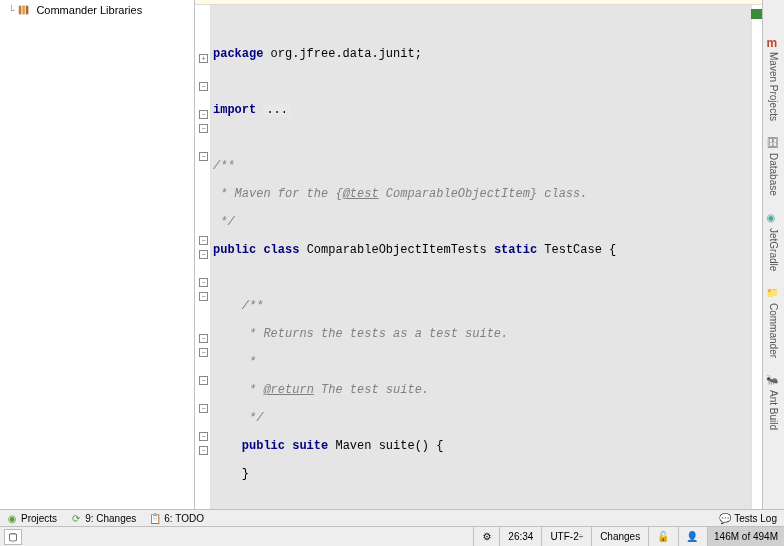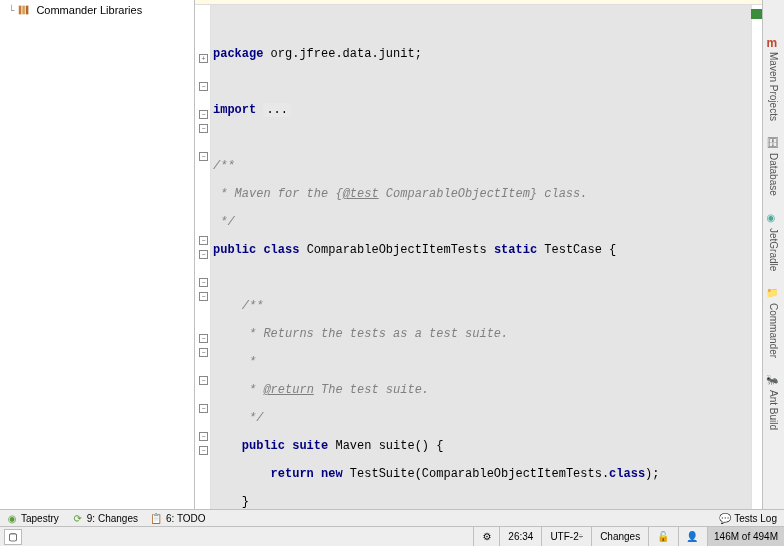--- a/index.html
+++ b/index.html
@@ -84,21 +84,20 @@
 <div class="code-line"><span class="comment"> * Maven for the {</span><span class="doc-tag">@test</span><span class="comment"> ComparableObjectItem} class.</span></div>
 <div class="code-line"><span class="comment"> */</span></div>
 <div class="code-line"><span class="kw">public </span><span class="kw">class </span><span>ComparableObjectItemTests </span><span class="kw">static </span><span>TestCase {</span></div>
 <div class="code-line"></div>
 <div class="code-line"><span class="comment">    /**</span></div>
 <div class="code-line"><span class="comment">     * Returns the tests as a test suite.</span></div>
 <div class="code-line"><span class="comment">     *</span></div>
 <div class="code-line"><span class="comment">     * </span><span class="doc-tag">@return</span><span class="comment"> The test suite.</span></div>
 <div class="code-line"><span class="comment">     */</span></div>
 <div class="code-line"><span class="kw">    public </span><span class="kw">suite </span><span>Maven suite() {</span></div>
-<div class="code-line"><span class="kw">        return </span><span class="kw">new </span><span>TestSuite(ComparableObjectItemTests.</span><span class="kw">class</span><span>);</span></div>
 <div class="code-line"><span>    }</span></div>
 
 
 
 
 
 
 
 
 
@@ -137,21 +136,21 @@
     <div class="rt-item">
         <span class="rt-icon" style="writing-mode:horizontal-tb;">🐜</span>
         <span>Ant Build</span>
       </div>
   </div>
 </div>
 
 <div class="bottom-toolbar">
   <div class="bt-item">
     <span class="bt-icon" style="color:#5a9b3c;">◉</span>
-    <span>Tapestry</span>
+    <span>Projects</span>
   </div>
   <div class="bt-item">
     <span class="bt-icon" style="color:#5a9b3c;">⟳</span>
     <span>9: Changes</span>
   </div>
   <div class="bt-item">
     <span class="bt-icon">📋</span>
     <span>6: TODO</span>
   </div>
   <div style="flex:1"></div>

